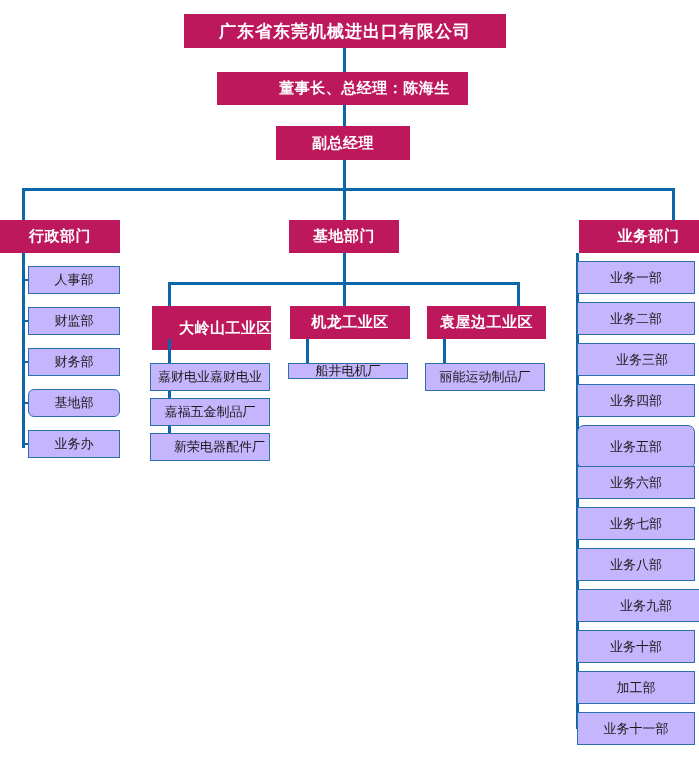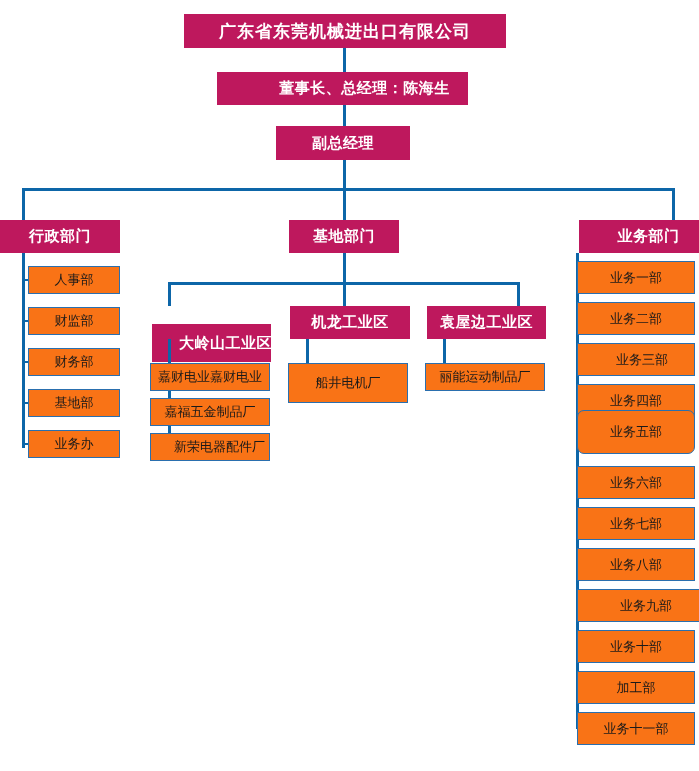--- a/index.html
+++ b/index.html
@@ -38,21 +38,21 @@
     text-align: center;
     white-space: nowrap;
   }
   .box-filled {
     background: #be185d;
     color: #ffffff;
     font-weight: bold;
     letter-spacing: 0.5px;
   }
   .box-outline {
-    background: #f97316;
+    background: #c4b5fd;
     border: 1px solid #2a6fae;
     color: #1a1a1a;
     font-weight: normal;
   }
 
   
   #box-company { font-size: 17px; letter-spacing: 1px; }
   #box-chairman { font-size: 15px; letter-spacing: 0.5px; padding-left: 44px; }
   #box-deputy   { font-size: 15px; letter-spacing: 0.5px; }
   .dept-head    { font-size: 15px; letter-spacing: 0.5px; }
@@ -88,59 +88,59 @@
   <div class="line vline" style="left:22px; top:253px; width:3px; height:195px;"></div>
 
   <div id="admin-children">
       <div class="line hline" style="left: 25px; top: 279px; width: 3px; height: 2px;"></div>
       <div class="box box-outline leaf" style="left: 28px; top: 266px; width: 92px; height: 28px;">人事部</div>
       <div class="line hline" style="left: 25px; top: 320px; width: 3px; height: 2px;"></div>
       <div class="box box-outline leaf" style="left: 28px; top: 307px; width: 92px; height: 28px;">财监部</div>
       <div class="line hline" style="left: 25px; top: 361px; width: 3px; height: 2px;"></div>
       <div class="box box-outline leaf" style="left: 28px; top: 348px; width: 92px; height: 28px;">财务部</div>
       <div class="line hline" style="left: 25px; top: 402px; width: 3px; height: 2px;"></div>
-      <div class="box box-outline leaf" style="left: 28px; top: 389px; width: 92px; height: 28px;">基地部</div>
+      <div class="box box-outline leaf" style="left: 28px; top: 389px; width: 92px; height: 28px; border-radius: 6px;">基地部</div>
       <div class="line hline" style="left: 25px; top: 443px; width: 3px; height: 2px;"></div>
       <div class="box box-outline leaf" style="left: 28px; top: 430px; width: 92px; height: 28px;">业务办</div>
     </div>
 
   <div class="box box-filled dept-head" style="left:289px; top:220px; width:110px; height:33px;">基地部门</div>
 
   <div class="line vline" style="left:343px; top:253px; width:3px; height:30px;"></div>
 
   <div class="line hline" style="left:168px; top:282px; width:352px; height:3px;"></div>
 
   <div class="line vline" style="left:168px; top:282px; width:3px; height:24px;"></div>
   <div class="line vline" style="left:343px; top:282px; width:3px; height:24px;"></div>
   <div class="line vline" style="left:517px; top:282px; width:3px; height:24px;"></div>
 
   <div id="zones-group">
-      <div class="box box-filled zone-head" style="left: 152px; top: 324px; width: 119px; height: 38px; padding-left: 28px;">大岭山工业区</div>
+      <div class="box box-filled zone-head" style="left: 152px; top: 306px; width: 119px; height: 44px; padding-left: 28px;">大岭山工业区</div>
       <div class="line vline" style="left: 168px; top: 339px; width: 3px; height: 108px;"></div>
       <div class="box box-outline leaf-factory" style="left: 150px; top: 363px; width: 120px; height: 28px;">嘉财电业嘉财电业</div>
       <div class="box box-outline leaf-factory" style="left: 150px; top: 398px; width: 120px; height: 28px;">嘉福五金制品厂</div>
       <div class="box box-outline leaf-factory" style="left: 150px; top: 433px; width: 120px; height: 28px; padding-left: 19px;">新荣电器配件厂</div>
       <div class="box box-filled zone-head" style="left: 290px; top: 306px; width: 120px; height: 33px;">机龙工业区</div>
       <div class="line vline" style="left: 306px; top: 339px; width: 3px; height: 38px;"></div>
-      <div class="box box-outline leaf-factory" style="left: 288px; top: 363px; width: 120px; height: 40px;">船井电机厂</div>
+      <div class="box box-outline leaf-factory" style="left: 288px; top: 363px; width: 120px; height: 16px;">船井电机厂</div>
       <div class="box box-filled zone-head" style="left: 427px; top: 306px; width: 119px; height: 33px;">袁屋边工业区</div>
       <div class="line vline" style="left: 443px; top: 339px; width: 3px; height: 38px;"></div>
       <div class="box box-outline leaf-factory" style="left: 425px; top: 363px; width: 120px; height: 28px;">丽能运动制品厂</div>
     </div>
 
   <div class="box box-filled dept-head" style="left:579px; top:220px; width:120px; height:33px;padding-left:19px;">业务部门</div>
 
   <div class="line vline" style="left: 576px; top: 253px; width: 3px; height: 476px;"></div>
 
   <div id="business-children">
       <div class="box box-outline leaf" style="left: 577px; top: 261px; width: 118px; height: 33px;">业务一部</div>
       <div class="box box-outline leaf" style="left: 577px; top: 302px; width: 118px; height: 33px;">业务二部</div>
       <div class="box box-outline leaf" style="left: 577px; top: 343px; width: 118px; height: 33px; padding-left: 12px;">业务三部</div>
       <div class="box box-outline leaf" style="left: 577px; top: 384px; width: 118px; height: 33px;">业务四部</div>
-      <div class="box box-outline leaf" style="left: 577px; top: 410px; width: 118px; height: 44px; border-radius: 7px;">业务五部</div>
+      <div class="box box-outline leaf" style="left: 577px; top: 425px; width: 118px; height: 44px; border-radius: 7px;">业务五部</div>
       <div class="box box-outline leaf" style="left: 577px; top: 466px; width: 118px; height: 33px;">业务六部</div>
       <div class="box box-outline leaf" style="left: 577px; top: 507px; width: 118px; height: 33px;">业务七部</div>
       <div class="box box-outline leaf" style="left: 577px; top: 548px; width: 118px; height: 33px;">业务八部</div>
       <div class="box box-outline leaf" style="left: 577px; top: 589px; width: 138px; height: 33px;">业务九部</div>
       <div class="box box-outline leaf" style="left: 577px; top: 630px; width: 118px; height: 33px;">业务十部</div>
       <div class="box box-outline leaf" style="left: 577px; top: 671px; width: 118px; height: 33px;">加工部</div>
       <div class="box box-outline leaf" style="left: 577px; top: 712px; width: 118px; height: 33px;">业务十一部</div>
     </div>
 
 </div>

